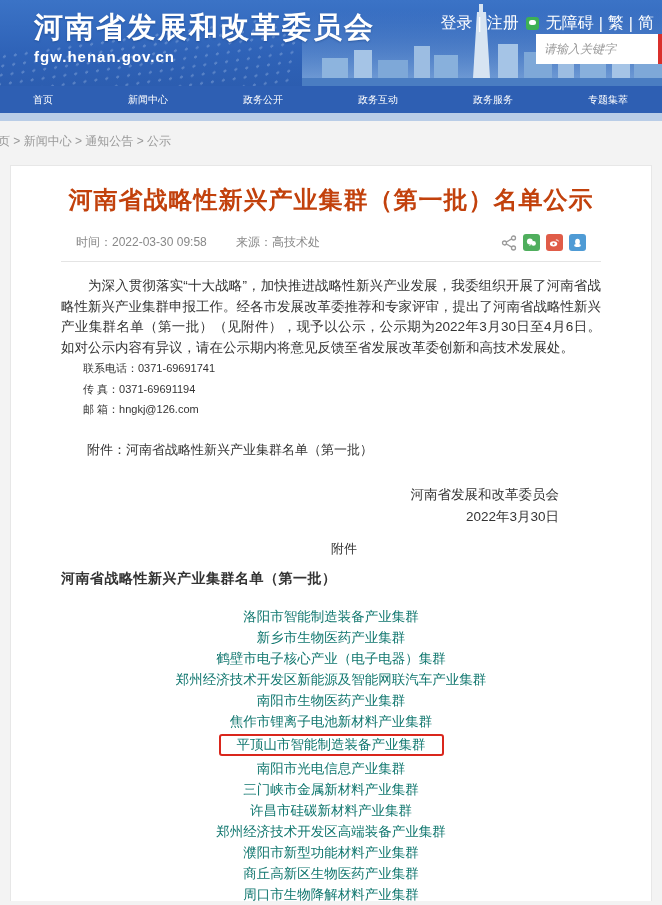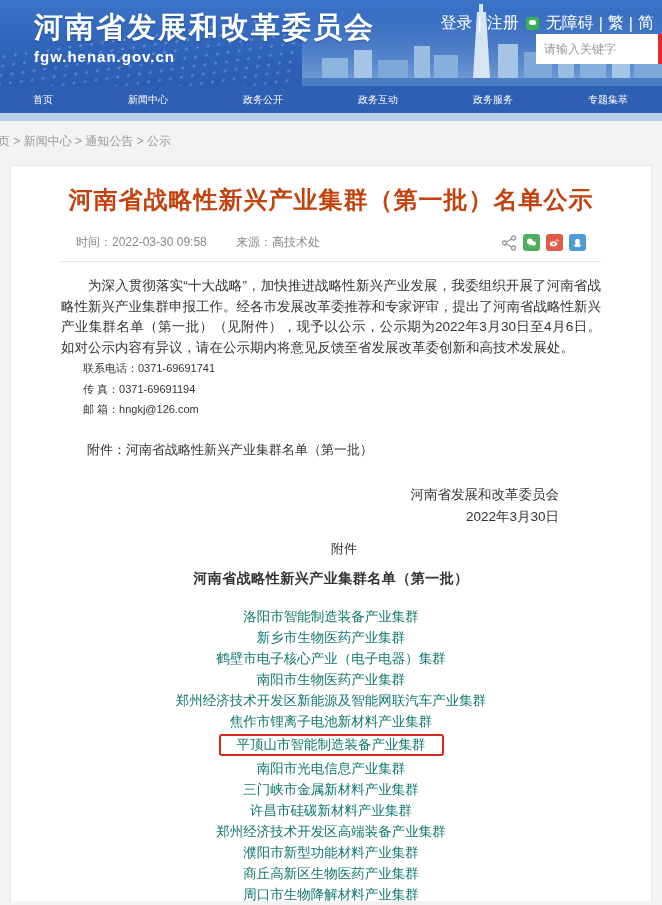--- a/index.html
+++ b/index.html
@@ -13,21 +13,21 @@
      background-size:11px 9px; transform:rotate(-8deg) skewX(-18deg); opacity:.55; }
   .skyline { position:absolute; right:0; bottom:0; width:400px; height:86px; }
   .site-ident { position:absolute; left:34px; top:8px; color:#fff; z-index:3; }
   .site-title { font-size:29px; font-weight:bold; letter-spacing:2px; text-shadow:0 1px 2px rgba(0,40,100,.35); }
   .site-url { font-size:15px; font-weight:bold; letter-spacing:1px; }
   .top-links { position:absolute; top:13px; right:8px; color:#fff; font-size:16px; z-index:4; display:flex; align-items:center; gap:5px; white-space:nowrap; }
   .top-links a { color:#fff; text-decoration:none; cursor:pointer; }
   .green-badge { display:inline-block; width:13px; height:13px; background:#3db054; border-radius:3px; position:relative; margin:0 2px; }
   .green-badge::after { content:""; position:absolute; left:3px; top:3px; width:7px; height:5px; background:#fff; border-radius:3px; }
   .search-row { position:absolute; top:34px; right:-26px; z-index:4; display:flex; }
-  .search-input { width:122px; height:30px; border:none; background:#fff; font-size:12px; padding:0 8px; color:#333; outline:none; }
+  .search-input { width:122px; height:30px; border:none; background:#fff; font-size:12px; padding:0 8px; color:#333; outline:none;font-style:italic; }
   .search-input::placeholder { color:#999; }
   .search-btn { width:30px; height:30px; border:none; background:#d9302c; color:#fff; cursor:pointer; }
 
   
   .nav { height:27px; background:#2e5fb3; display:flex; align-items:center; justify-content:space-between; padding:0 34px 0 33px; }
   .nav-item { color:#fff; font-size:10px; cursor:pointer; white-space:nowrap;text-align:center; }
   .strip { height:8px; background:#b9cde7; }
 
   
   .crumbs { margin:12px 0 0 -14px; font-size:12px; color:#999; padding-left:0; }
@@ -43,21 +43,21 @@
   .sq-icon { width:17px; height:17px; border-radius:3px; display:flex; align-items:center; justify-content:center; cursor:pointer; }
   .sq-icon svg { width:11px; height:11px; }
   .divider { border-top:1px solid #e4e4e4; margin:10px 0 0 0; }
 
   .body-text { margin-top:14px; font-size:13.5px; color:#333; line-height:20.5px; text-align:justify; }
   .body-text p.lead { text-indent:2em; }
   .contact-line { text-indent:2em; font-size:11px; color:#333; line-height:20.5px; }
   .attach-line { text-indent:2em; font-size:13px; color:#333; line-height:20.5px; margin-top:20px; }
   .sig-block { text-align:right; font-size:13.5px; color:#333; margin:24px 42px 0 0; line-height:22px; }
   .appendix-label { text-indent:2em; font-size:13px; color:#333; margin-top:12px;text-align:center; }
-  .appendix-title { text-align:center; font-size:14px; font-weight:bold; color:#333; margin-top:12px; letter-spacing:.5px; }
+  .appendix-title { font-size:14px; font-weight:bold; color:#333; margin-top:12px; letter-spacing:.5px; }
 
   .cluster-list { margin-top:19px; }
   .cluster-item { text-align:center; font-size:13.5px; color:#0f766e; line-height:20.9px; }
   .cluster-item.boxed { line-height:20px; margin:2px 0 3px 0; }
   .red-box { display:inline-block; border:2px solid #d9261c; border-radius:3px; padding:0 16px; line-height:18px; }
 </style>
 </head>
 <body>
 
 <div class="banner">
@@ -171,22 +171,22 @@
     <div>2022年3月30日</div>
   </div>
 
   <div class="appendix-label">附件</div>
   <div class="appendix-title">河南省战略性新兴产业集群名单（第一批）</div>
 
   <div class="cluster-list">
     <div class="cluster-item">洛阳市智能制造装备产业集群</div>
     <div class="cluster-item">新乡市生物医药产业集群</div>
     <div class="cluster-item">鹤壁市电子核心产业（电子电器）集群</div>
+    <div class="cluster-item">郑州经济技术开发区新能源及智能网联汽车产业集群</div>
     <div class="cluster-item">南阳市生物医药产业集群</div>
-    <div class="cluster-item">郑州经济技术开发区新能源及智能网联汽车产业集群</div>
     <div class="cluster-item">焦作市锂离子电池新材料产业集群</div>
     <div class="cluster-item boxed">
       <span class="red-box">平顶山市智能制造装备产业集群</span>
     </div>
     <div class="cluster-item">南阳市光电信息产业集群</div>
     <div class="cluster-item">三门峡市金属新材料产业集群</div>
     <div class="cluster-item">许昌市硅碳新材料产业集群</div>
     <div class="cluster-item">郑州经济技术开发区高端装备产业集群</div>
     <div class="cluster-item">濮阳市新型功能材料产业集群</div>
     <div class="cluster-item">商丘高新区生物医药产业集群</div>

